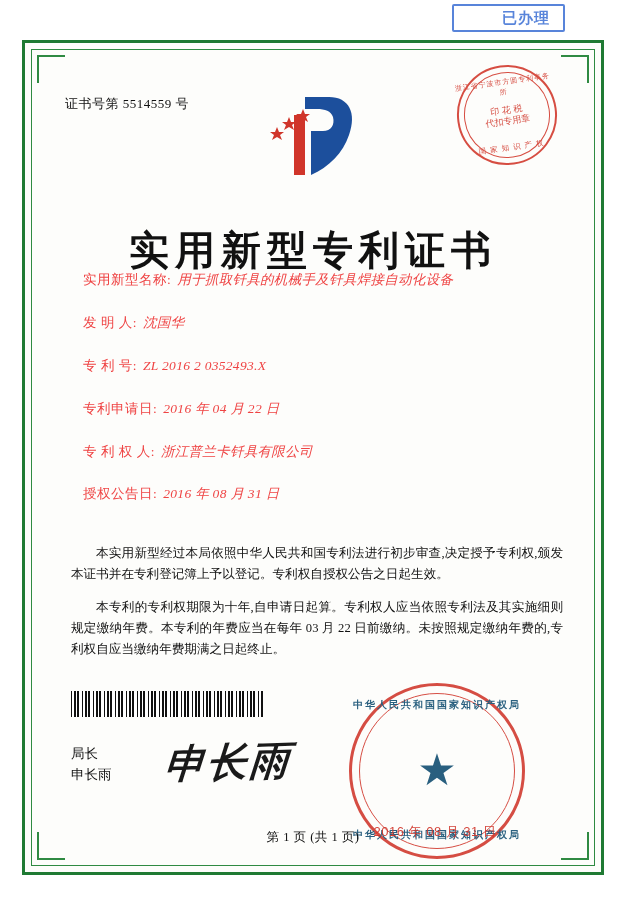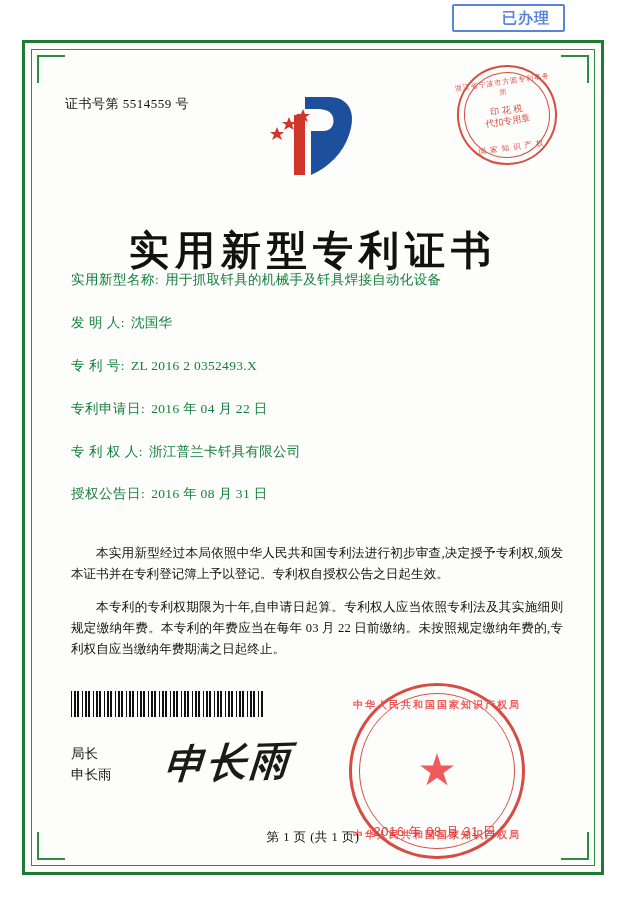--- a/index.html
+++ b/index.html
@@ -144,39 +144,40 @@
     font-size: 40px;
     font-weight: bold;
     letter-spacing: 6px;
     color: #111;
     margin-top: 24px;
   }
 
   
   .fields {
     position: absolute;
-    left: 46px;
+    left: 58px;
     top: 228px;
     width: 500px;
     font-size: 13.5px;
-    color: #15803d;
+    color: #ef4444;
   }
   .field-row {
     display: flex;
     align-items: baseline;
     margin-bottom: 24px;
     line-height: 1.4;
   }
   .field-label {
     white-space: nowrap;
     letter-spacing: 0.5px;
   }
   .field-value {
     margin-left: 6px;
     letter-spacing: 0.3px;
+    font-style: italic;
   }
 
   
   .paragraphs {
     position: absolute;
     left: 46px;
     top: 488px;
     width: 492px;
     font-size: 12.6px;
     line-height: 21px;
@@ -230,21 +231,21 @@
 
   
   .national-seal {
     position: absolute;
     left: 324px;
     top: 640px;
     width: 170px;
     height: 170px;
     border-radius: 50%;
     border: 3px solid #d0352a;
-    color: #ef4444;
+    color: #0c4a6e;
     opacity: 0.88;
   }
   .national-seal .ring2 {
     position: absolute;
     left: 7px; top: 7px; right: 7px; bottom: 7px;
     border: 1px solid #d0352a;
     border-radius: 50%;
   }
   .national-seal .seal-title {
     position: absolute;

